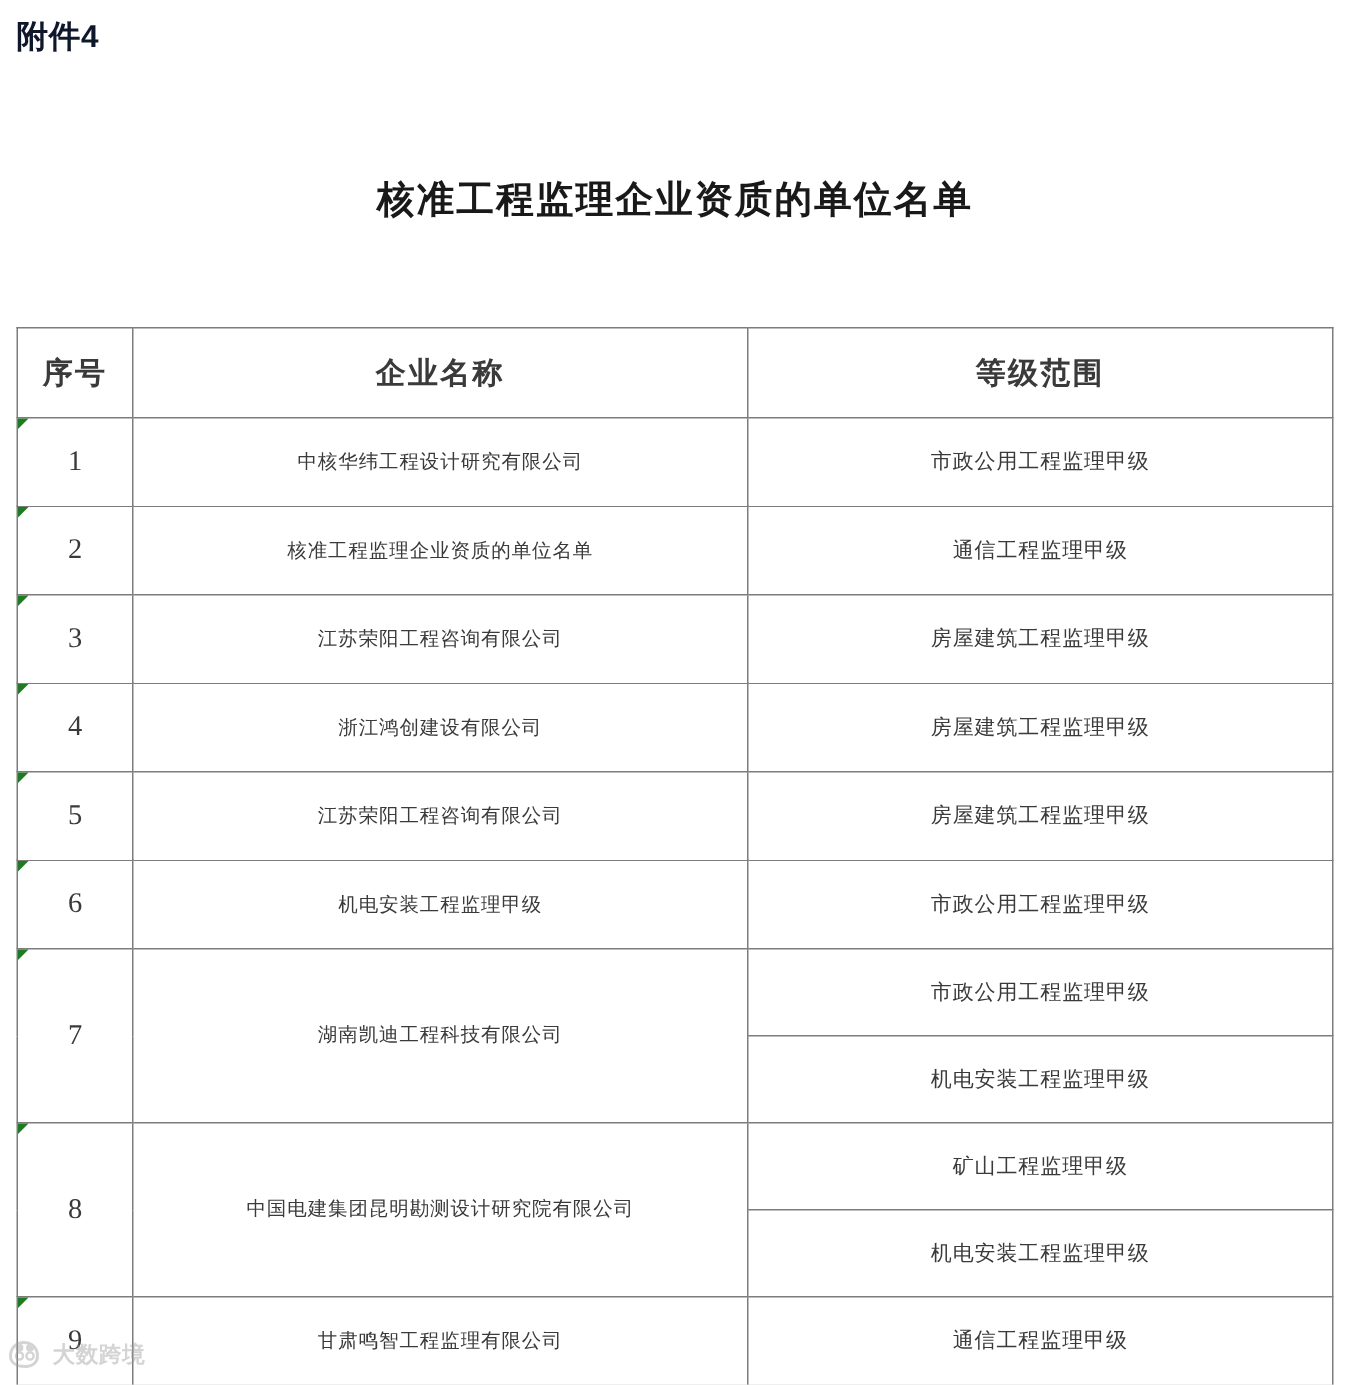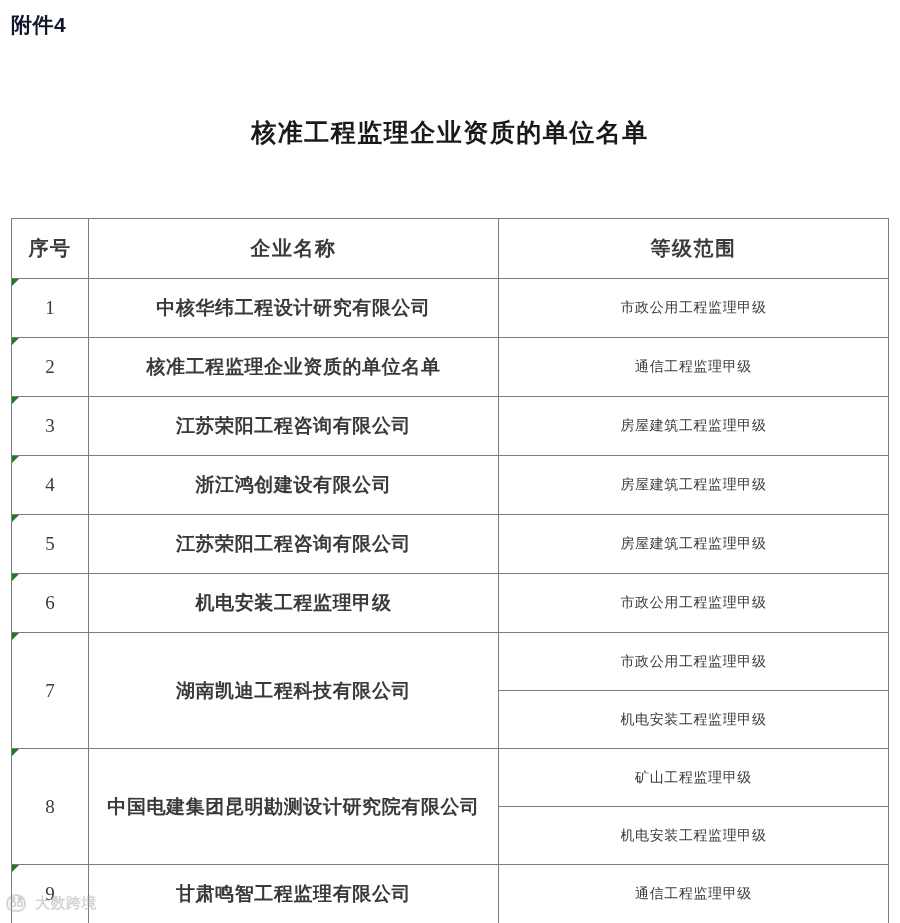--- a/index.html
+++ b/index.html
@@ -91,26 +91,25 @@
     color: #1c1c1c;
   }
 
   
   .cell-idx {
     font-size: 19px;
     font-family: "Liberation Serif", "DejaVu Serif", serif;
     color: #3c3c3c;
   }
   .cell-name {
-    font-size: 19px;
+    font-size: 13px;
     letter-spacing: 0.6px;
     line-height: 1.45;
     color: #3a3a3a;
     padding: 0 6px;
-    font-weight: bold;
   }
   .cell-scope {
     font-size: 14px;
     letter-spacing: 0.6px;
     color: #3a3a3a;
   }
   tr.row-single td { height: 58px; }
   tr.row-split  td { height: 57px; }
 
   

